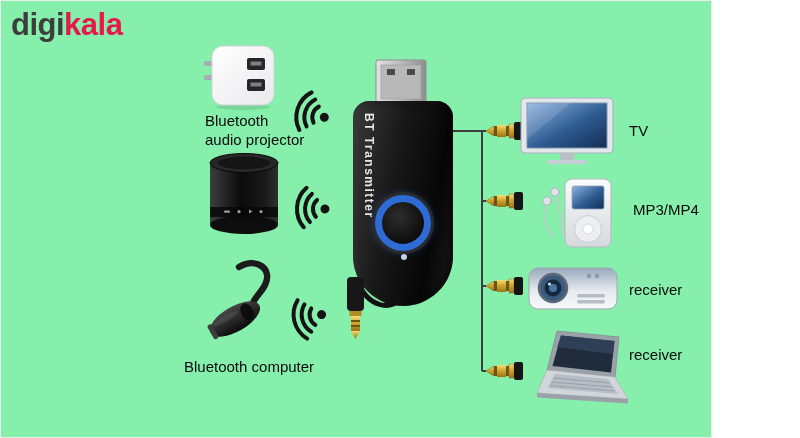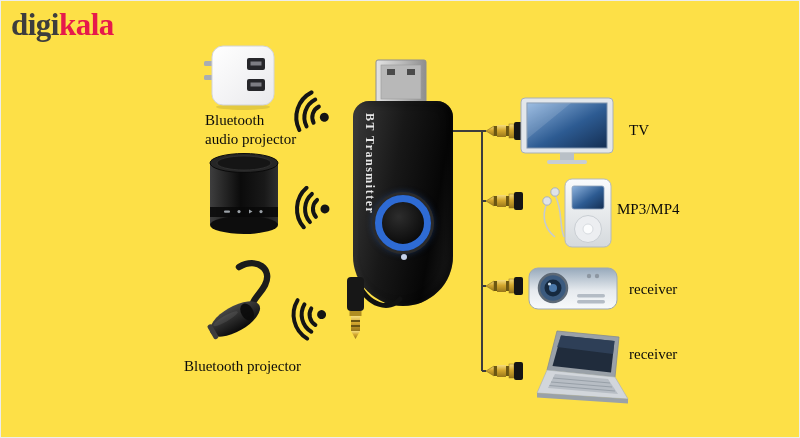--- a/index.html
+++ b/index.html
@@ -1,18 +1,18 @@
 <!DOCTYPE html>
 <html style="--digi: #3d3d3d; --kala: #e6194b; --ring: #2e6bd4;"><head>
 <meta charset="utf-8">
 <style>
   html,body{margin:0;padding:0;background:#fff;}
   .stage{
-    position:relative;width:800px;height:438px;background:#fde047;
-    overflow:hidden;font-family:Liberation Serif, serif;
+    position:relative;width:712px;height:438px;background:#86efac;
+    overflow:hidden;font-family:Liberation Sans, sans-serif;
     border:1px solid #ededed;box-sizing:border-box;
   }
   .abs{position:absolute;}
   
   .logo{position:absolute;left:10px;top:6px;font-size:31px;font-weight:700;letter-spacing:-0.5px;}
   .logo .digi{color:var(--digi,#3d3d3d);}
   .logo .kala{color:var(--kala,#e6194b);}
   
   .label{position:absolute;font-size:15px;color:#0a0a0a;white-space:nowrap;}
   .label.two-line{line-height:19px;white-space:normal;width:130px;}
@@ -140,21 +140,21 @@
 
   <svg class="abs" style="left:196px;top:258px" width="80" height="88" viewBox="0 0 80 88">
     <path d="M 42 8 C 60 -2, 76 10, 68 26 C 64 34, 58 38, 56 44" stroke="#1b1b1b" stroke-width="6.5" fill="none" stroke-linecap="round"></path>
     <g transform="rotate(-30 38 60)">
       <ellipse cx="38" cy="60" rx="28" ry="12.5" fill="url(#earG)"></ellipse>
       <ellipse cx="30" cy="55" rx="14" ry="3" fill="#ffffff" opacity="0.08"></ellipse>
       <ellipse cx="52" cy="60" rx="6" ry="9" fill="#0a0a0a" opacity="0.9"></ellipse>
       <rect x="10" y="52" width="5" height="16" rx="2" fill="#3d3d3d"></rect>
     </g>
   </svg>
-  <div class="label" style="left:183px;top:357px">Bluetooth projector</div>
+  <div class="label" style="left:183px;top:357px">Bluetooth computer</div>
 
   <svg class="abs sig3" style="left:283px;top:295px" width="48" height="44" viewBox="0 0 48 44">
     <circle cx="38" cy="22" r="4.5" fill="#141414"></circle>
     <path d="M 29.5 13.5 A 12 12 0 0 0 29.5 30.5" stroke="#141414" stroke-width="4" fill="none" stroke-linecap="round"></path>
     <path d="M 23.9 7.9 A 20 20 0 0 0 23.9 36.1" stroke="#141414" stroke-width="4" fill="none" stroke-linecap="round"></path>
     <path d="M 18.2 2.2 A 28 28 0 0 0 18.2 41.8" stroke="#141414" stroke-width="4" fill="none" stroke-linecap="round"></path>
   </svg>
 
   <svg class="abs" style="left:374px;top:58px" width="52" height="46" viewBox="0 0 52 46">
     <rect x="1" y="1" width="50" height="44" rx="2" fill="url(#metalG)" stroke="#8f8f8f"></rect>
@@ -224,21 +224,21 @@
   <svg class="abs" style="left:536px;top:176px" width="76" height="74" viewBox="0 0 76 74">
     <path d="M 10 26 C 4 40, 8 52, 18 60" stroke="#c5cad0" stroke-width="1.6" fill="none"></path>
     <path d="M 18 18 C 26 34, 22 48, 27 60" stroke="#c5cad0" stroke-width="1.6" fill="none"></path>
     <circle cx="10" cy="24" r="4.2" fill="#dfe3e7" stroke="#a9b1b9"></circle>
     <circle cx="18" cy="15" r="4.2" fill="#dfe3e7" stroke="#a9b1b9"></circle>
     <rect x="28" y="2" width="46" height="68" rx="7" fill="url(#silverG)" stroke="#b3b9bf"></rect>
     <rect x="35" y="9" width="32" height="23" rx="2" fill="url(#screenG)" stroke="#8fa3bd" stroke-width="0.8"></rect>
     <circle cx="51" cy="52" r="13.5" fill="#eceef1" stroke="#c9ced3"></circle>
     <circle cx="51" cy="52" r="5" fill="#fbfcfd" stroke="#d8dce0"></circle>
   </svg>
-  <div class="label" style="left:616px;top:200px">MP3/MP4</div>
+  <div class="label" style="left:632px;top:200px">MP3/MP4</div>
 
   <svg class="abs" style="left:526px;top:260px" width="92" height="54" viewBox="0 0 92 54">
     <rect x="2" y="7" width="88" height="41" rx="9" fill="url(#projG)" stroke="#9fa9b4"></rect>
     <circle cx="26" cy="27" r="14" fill="#3b5a7e" stroke="#5d6976" stroke-width="2.5"></circle>
     <circle cx="26" cy="27" r="8.5" fill="#16293f"></circle>
     <circle cx="26" cy="27" r="4" fill="#4a77a8"></circle>
     <circle cx="22.5" cy="23" r="1.6" fill="#cfe2f2"></circle>
     <circle cx="62" cy="15" r="2.2" fill="#8d97a2"></circle>
     <circle cx="70" cy="15" r="2.2" fill="#8d97a2"></circle>
     <rect x="50" y="33" width="28" height="3.5" rx="1.7" fill="#b4bcc5"></rect>

